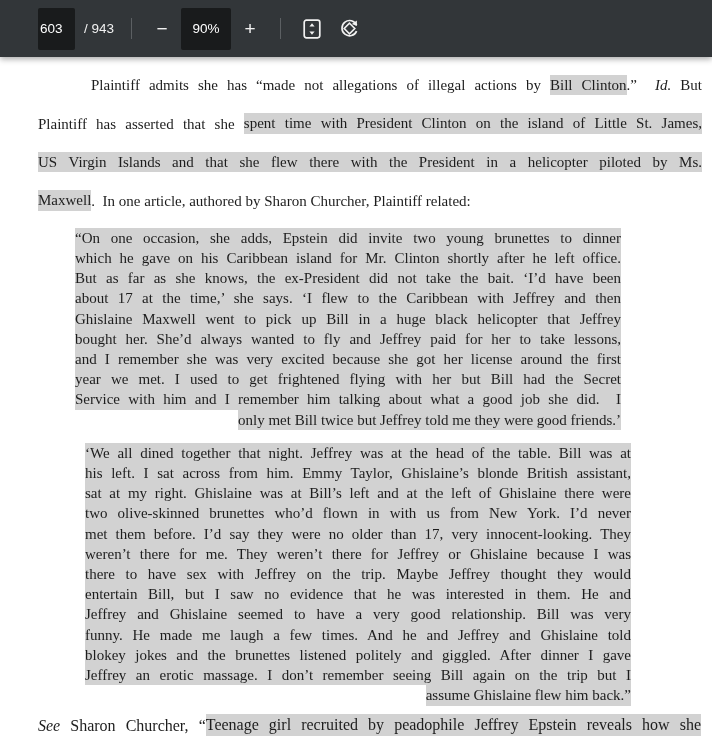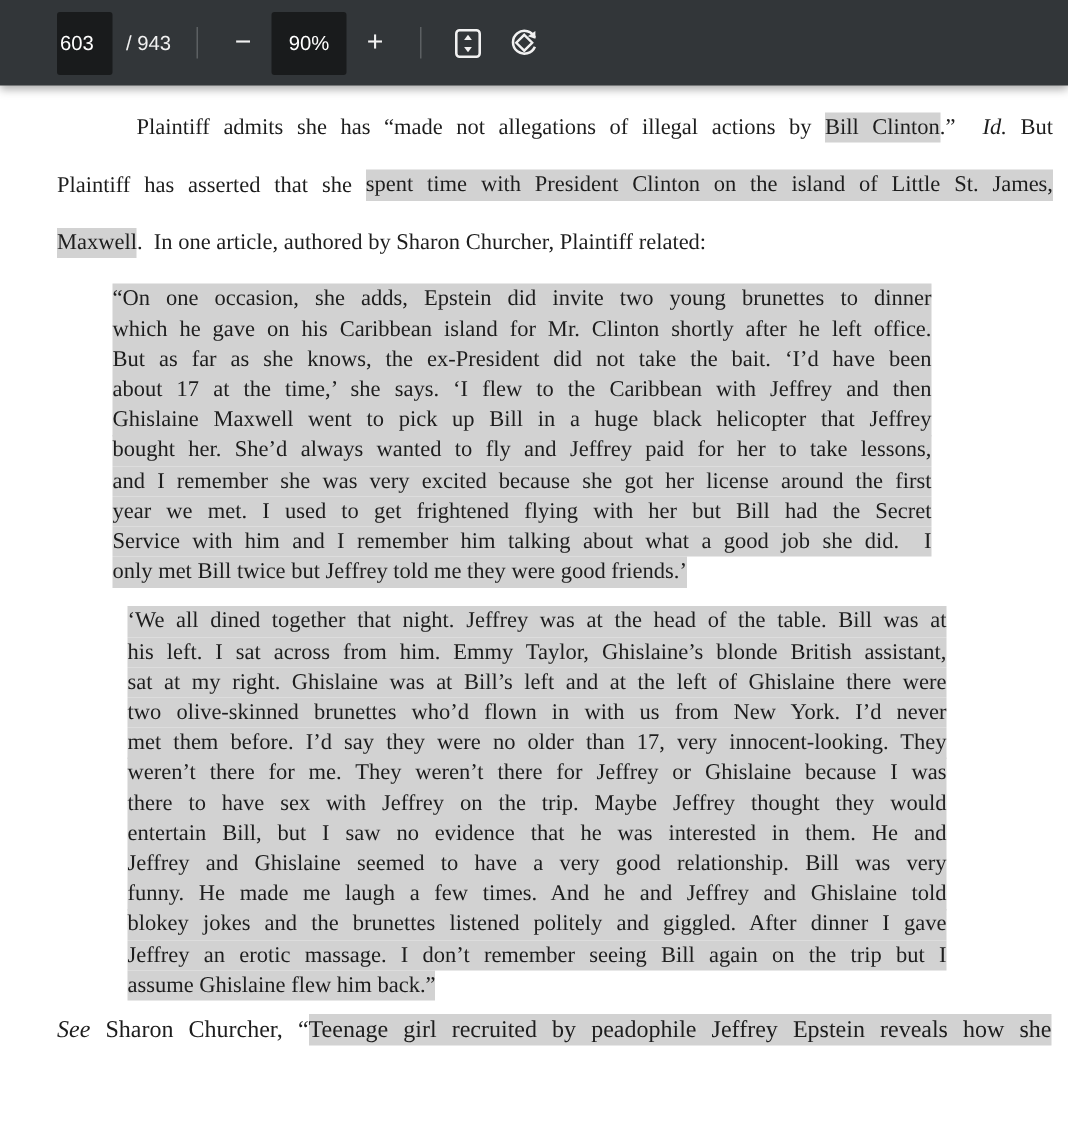--- a/index.html
+++ b/index.html
@@ -64,21 +64,21 @@
     overflow: hidden;
   }
   .tline { white-space: nowrap; }
   .just { white-space: normal; text-align: justify; text-align-last: justify; }
   .indent { padding-left: 53px; }
 
   .para1 { width: 664px; font-size: 15px; }
   .para1 .tline { line-height: 38.5px; }
 
   .bq { width: 546px; margin-left: 37px; font-size: 15px; }
-  .bq .tline { line-height: 20.2px; }
+  .bq .tline { line-height: 20.2px; text-align: right; }
   .bq1 { margin-top: 8px; }
   .bq2 { margin-top: 13px; padding-left: 10px; }
 
   .cite { width: 663px; margin-top: 8px; font-size: 16px; }
   .cite .tline { line-height: 24px; }
 
   .hl { background: #d2d2d2; padding: 2.2px 0; }
   .it { font-style: italic; }
 </style>
 </head>
@@ -109,20 +109,21 @@
         <path d="M17.9 2.6 L17.9 7.9 L12.9 6.1 Z" fill="#f1f1f1"></path>
       </svg>
     </span>
   </button>
 </div>
 
 <div class="page">
   <div class="para1">
       <div class="tline just indent"><span>Plaintiff admits she has “made not allegations of illegal actions by </span><span class="hl">Bill Clinton</span><span>.”&nbsp; </span><span class="it">Id.</span><span> But</span></div>
       <div class="tline just"><span>Plaintiff has asserted that she </span><span class="hl">spent time with President Clinton on the island of Little St. James,</span></div>
+      <div class="tline just"><span class="hl">US Virgin Islands and that she flew there with the President in a helicopter piloted by Ms.</span></div>
       <div class="tline"><span class="hl">Maxwell</span><span>.&nbsp; In one article, authored by Sharon Churcher, Plaintiff related:</span></div>
     </div>
   <div class="bq bq1">
       <div class="tline just"><span class="hl">“On one occasion, she adds, Epstein did invite two young brunettes to dinner</span></div>
       <div class="tline just"><span class="hl">which he gave on his Caribbean island for Mr. Clinton shortly after he left office.</span></div>
       <div class="tline just"><span class="hl">But as far as she knows, the ex-President did not take the bait. ‘I’d have been</span></div>
       <div class="tline just"><span class="hl">about 17 at the time,’ she says. ‘I flew to the Caribbean with Jeffrey and then</span></div>
       <div class="tline just"><span class="hl">Ghislaine Maxwell went to pick up Bill in a huge black helicopter that Jeffrey</span></div>
       <div class="tline just"><span class="hl">bought her. She’d always wanted to fly and Jeffrey paid for her to take lessons,</span></div>
       <div class="tline just"><span class="hl">and I remember she was very excited because she got her license around the first</span></div>

